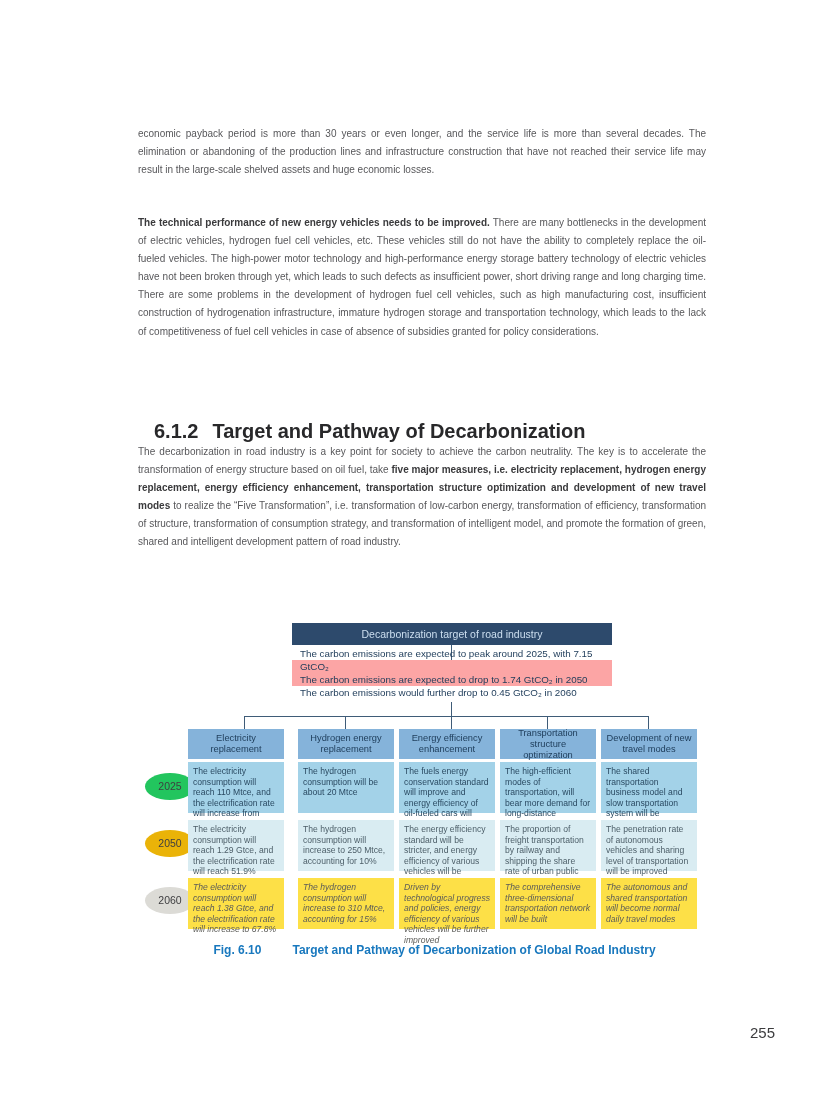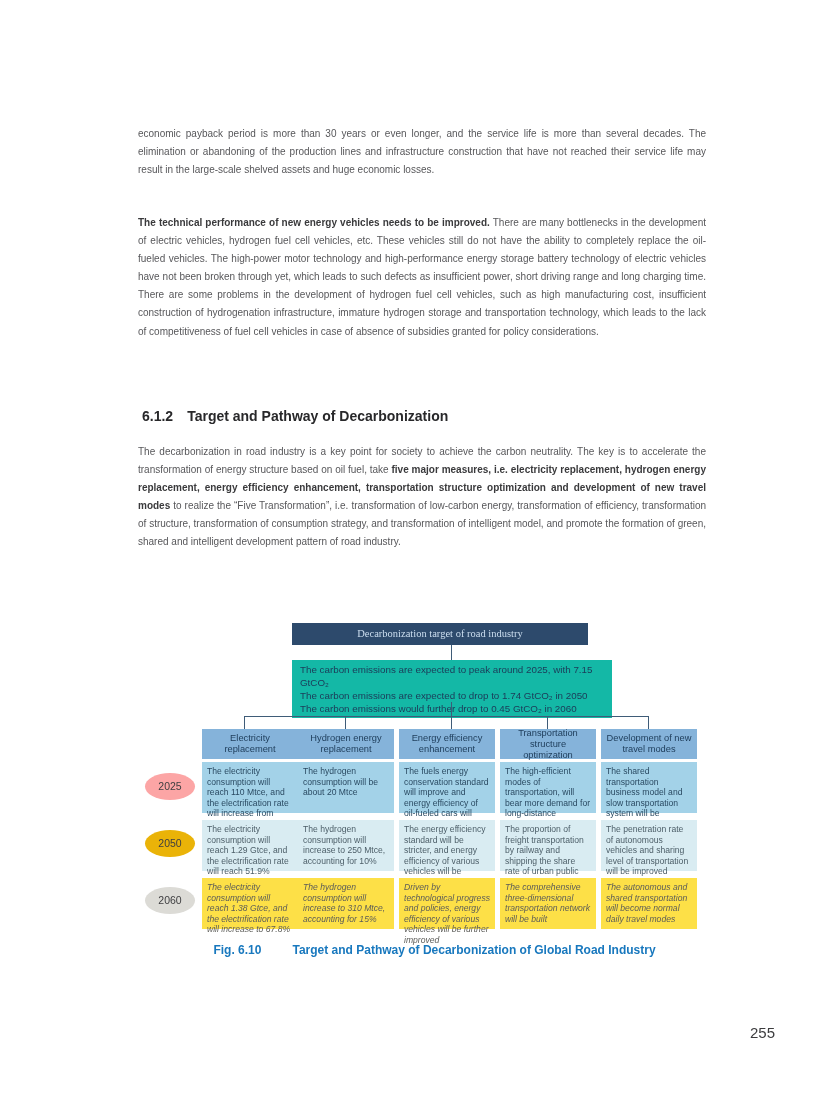--- a/index.html
+++ b/index.html
@@ -1,47 +1,47 @@
 <!DOCTYPE html>
 <html><head>
 <meta charset="utf-8">
 <style>
   html,body{margin:0;padding:0;background:#ffffff;}
   .page{position:relative;width:816px;height:1100px;background:#ffffff;overflow:hidden;
         font-family:"Liberation Sans", sans-serif;}
   .textcol{position:absolute;left:138px;width:568px;}
   p.body{margin:0;font-size:10px;line-height:18.1px;color:#57575a;text-align:justify;}
   .b{font-weight:bold;color:#3a3a3c;margin-top:16px;}
-  .heading{position:absolute;left:138px;top:404px;width:568px;margin:4px;
-           font-size:14px;font-weight:bold;color:#28282a;}
+  .heading{position:absolute;left:138px;top:404px;width:568px;margin:16px;
+           font-size:20px;font-weight:bold;color:#28282a;}
   .heading .hnum{margin-right:14px;}
   
   .figure{position:absolute;left:0;top:623px;width:816px;height:316px;}
-  .titlebox{position:absolute;left:292px;top:0;width:296px;height:22px;background:#2d4a6c;
-            color:#cddff0;font-size:10.5px;line-height:22px;text-align:center;font-family:Liberation Serif, serif;}
-  .emissionbox{position:absolute;left:292px;top:37px;width:320px;height:58px;background:#14b8a6;
+  .titlebox{position:absolute;left:292px;top:0;width:320px;height:22px;background:#2d4a6c;
+            color:#cddff0;font-size:10.5px;line-height:22px;text-align:center;}
+  .emissionbox{position:absolute;left:292px;top:37px;width:320px;height:26px;background:#fca5a5;
                color:#1c3a58;font-size:9.8px;line-height:13px;box-sizing:border-box;
                padding:2px 8px;display:flex;flex-direction:column;justify-content:center;}
   .vline,.stub,.hline{position:absolute;background:#3f5c78;}
   .vline{width:1px;}
   .hline{height:1px;}
   .stub{width:1px;top:93px;height:13px;}
   .hdr{position:absolute;top:106px;height:30px;width:96px;background:#85b3da;color:#21405e;
        font-size:9.3px;line-height:11px;box-sizing:border-box;display:flex;align-items:center;
        justify-content:center;text-align:center;padding:2px 5px;}
   .cell{position:absolute;width:96px;height:51px;box-sizing:border-box;padding:4px 5px;
         font-size:8.6px;line-height:10.6px;text-align:left;}
-  .c0{left:202px}.c1{left:298px}.c2{left:399px}.c3{left:500px}.c4{left:601px}
+  .c0{left:188px}.c1{left:298px}.c2{left:399px}.c3{left:500px}.c4{left:601px}
   .r0{top:139px}.r1{top:197px}.r2{top:255px}
   .row2025 .cell{background:#a3d2e8;color:#2a4a62;}
   .row2050 .cell{background:#d9ecf2;color:#4c5e68;}
   .row2060 .cell{background:#fde047;color:#5c5c58;font-style:italic;}
   .yearoval{position:absolute;left:145px;width:50px;height:27px;border-radius:50%;
             text-align:center;line-height:27px;font-size:10.5px;color:#3e3e40;}
-  .oval2025{top:150px;background:#fca5a5;}
+  .oval2025{top:150px;background:#22c55e;}
   .oval2050{top:207px;background:#eab308;}
   .oval2060{top:264px;background:#dcdbd6;}
   .caption{position:absolute;left:138px;top:943px;width:568px;text-align:center;
            font-size:12px;font-weight:bold;color:#1878be;}
   .caption .cl{margin-right:31px;padding-left:25px;}
   .pagenum{position:absolute;left:750px;top:1024px;font-size:15px;color:#3c3c3e;}
 </style>
 </head>
 <body>
 

